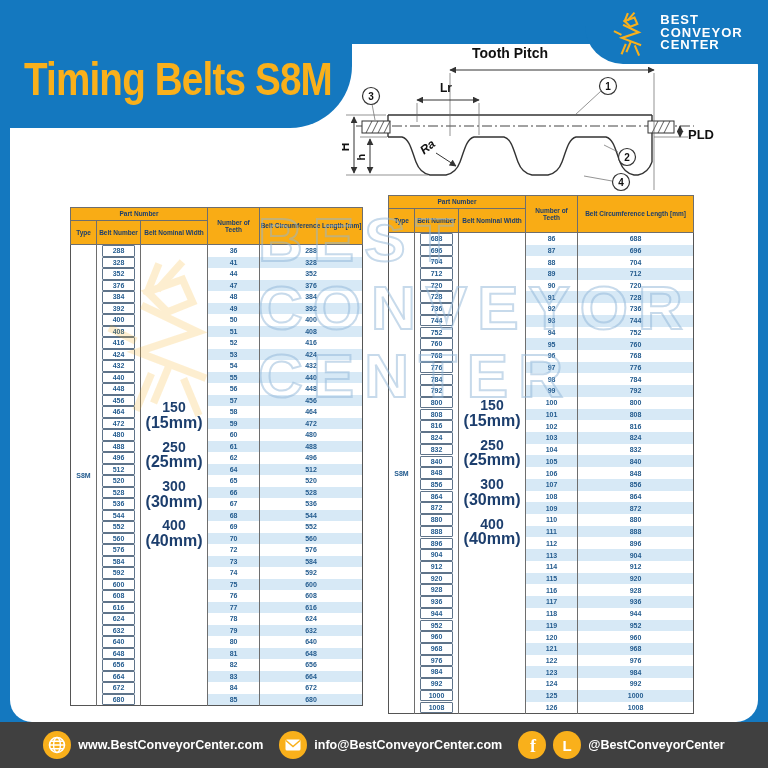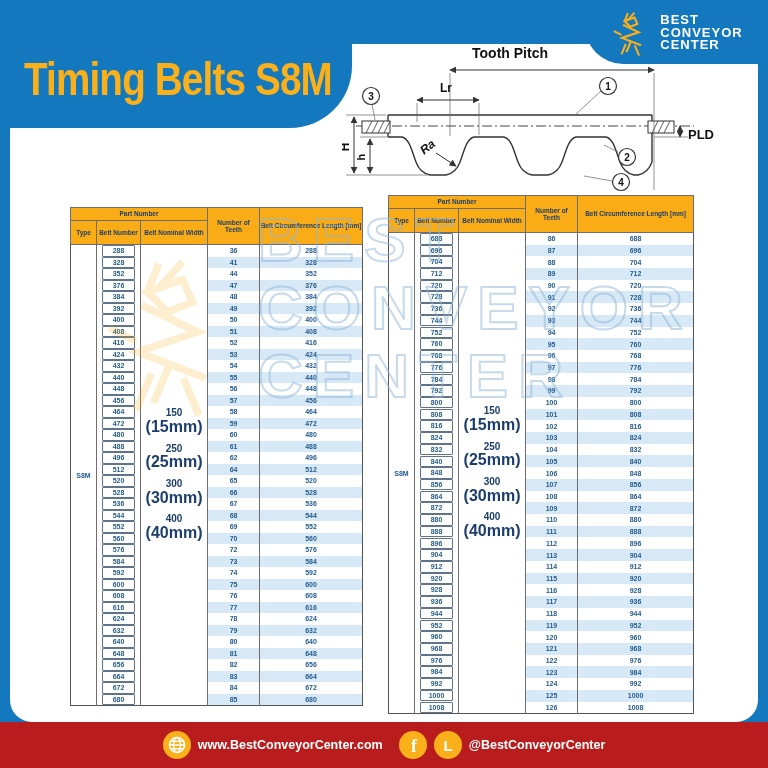--- a/index.html
+++ b/index.html
@@ -31,32 +31,32 @@
   .tbl-left tbody tr{height:11.38px;}
   .tbl-right tbody tr{height:11.72px;}
   td.type{font-size:13px;color:#1c3e6d;border-right:1px solid #6e6e6e;background:#fff;}
   td.beltcol{border-right:1px solid #6e6e6e;background:#fff;}
   td.widthcol{border-right:1px solid #6e6e6e;background:#fff;}
   td.teeth{border-right:1px solid #6e6e6e;}
   td.num.odd{background:#d7e9f6;}
   td.num.even{background:#ffffff;}
   .beltbox{margin:0 5px;border:1px solid #5f748a;background:#fff;height:9.5px;line-height:9px;border-radius:1px;}
   .wblock{margin:8px 0;line-height:1.05;color:#1c3e6d;}
-  .wsize{font-size:10px;font-weight:bold;}
+  .wsize{font-size:14px;font-weight:bold;}
   .wmm{font-size:16px;font-weight:bold;}
 
   
   .wm{position:absolute;inset:0;pointer-events:none;z-index:6;}
   .wm-lines{position:absolute;left:258px;top:206px;}
   .wm-lines div{font-size:62px;font-weight:bold;letter-spacing:10px;line-height:68px;color:transparent;-webkit-text-stroke:2px rgba(143,182,216,.5);}
   .wm-thai{position:absolute;left:92px;top:398px;font-size:37px;font-weight:bold;color:rgba(122,166,205,.45);letter-spacing:1px;white-space:nowrap;}
   .wm-goat{position:absolute;left:95px;top:252px;opacity:.2;}
 
   
-  .footer{position:absolute;left:0;bottom:0;width:768px;height:46px;background:#b91c1c;z-index:10;display:flex;align-items:center;justify-content:center;gap:16px;}
+  .footer{position:absolute;left:0;bottom:0;width:768px;height:46px;background:#404040;z-index:10;display:flex;align-items:center;justify-content:center;gap:16px;}
   .fitem{display:flex;align-items:center;gap:7px;color:#fff;font-weight:bold;font-size:12.5px;white-space:nowrap;}
   .icon-circle{width:28px;height:28px;flex:0 0 auto;}
 </style>
 </head>
 <body>
 
 <div class="page">
   <div class="white-panel"></div>
 
   <div class="title-tab">
@@ -826,20 +826,28 @@
         <circle cx="14" cy="14" r="14" fill="#F9B01B"></circle>
         <circle cx="14" cy="14" r="7.5" stroke="#fff" stroke-width="1.6" fill="none"></circle>
         <ellipse cx="14" cy="14" rx="3.4" ry="7.5" stroke="#fff" stroke-width="1.4" fill="none"></ellipse>
         <path d="M6.5,14 H21.5 M8,10.3 H20 M8,17.7 H20" stroke="#fff" stroke-width="1.4"></path>
       </svg>
       <span>www.BestConveyorCenter.com</span>
     </div>
     <div class="fitem">
       <svg class="icon-circle" viewBox="0 0 28 28">
         <circle cx="14" cy="14" r="14" fill="#F9B01B"></circle>
+        <rect x="6.5" y="8.5" width="15" height="11" rx="1.5" fill="#fff"></rect>
+        <path d="M7,9.5 L14,15.5 L21,9.5" stroke="#F9B01B" stroke-width="1.5" fill="none"></path>
+      </svg>
+      <span>info@BestConveyorCenter.com</span>
+    </div>
+    <div class="fitem">
+      <svg class="icon-circle" viewBox="0 0 28 28">
+        <circle cx="14" cy="14" r="14" fill="#F9B01B"></circle>
         <text x="15" y="21" font-size="18" font-weight="bold" fill="#fff" text-anchor="middle" font-family="Liberation Serif, serif">f</text>
       </svg>
       <svg class="icon-circle" viewBox="0 0 28 28">
         <circle cx="14" cy="14" r="14" fill="#F9B01B"></circle>
         <text x="14" y="19.5" font-size="15" font-weight="bold" fill="#fff" text-anchor="middle" font-family="Liberation Sans, sans-serif">L</text>
       </svg>
       <span>@BestConveyorCenter</span>
     </div>
   </div>
 </div>

